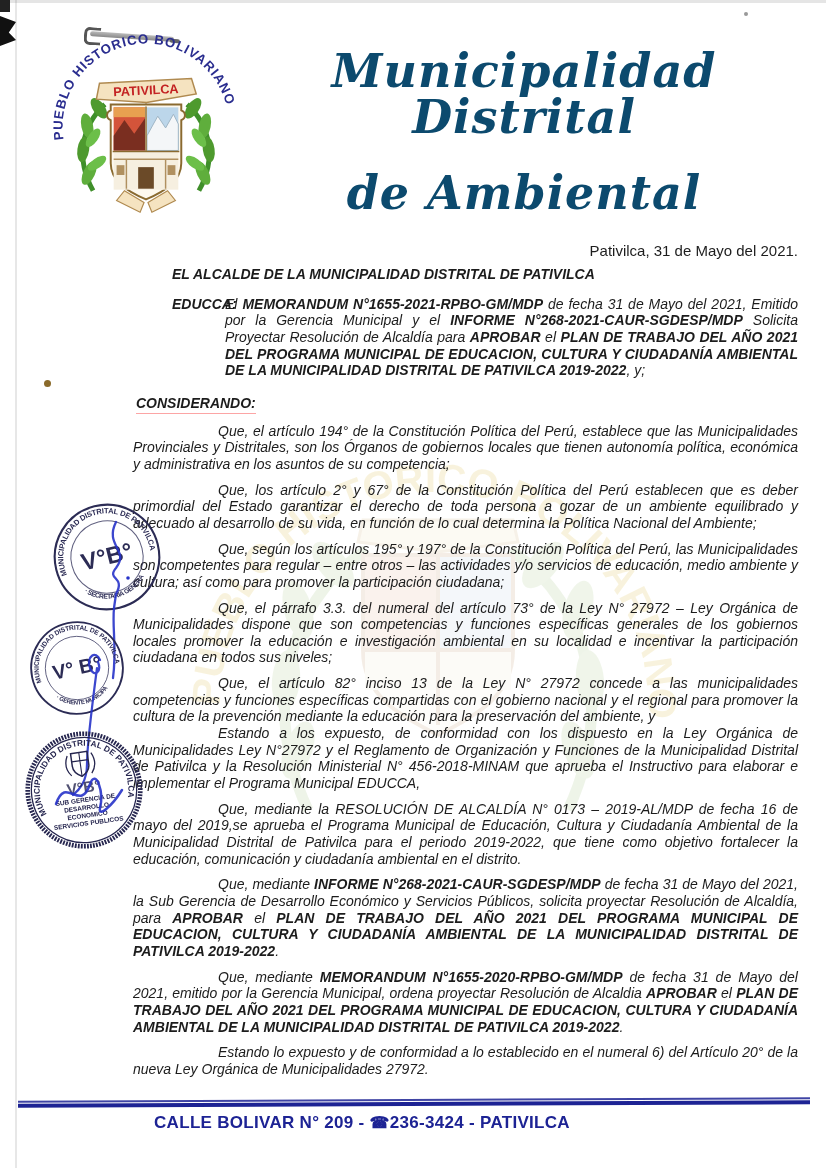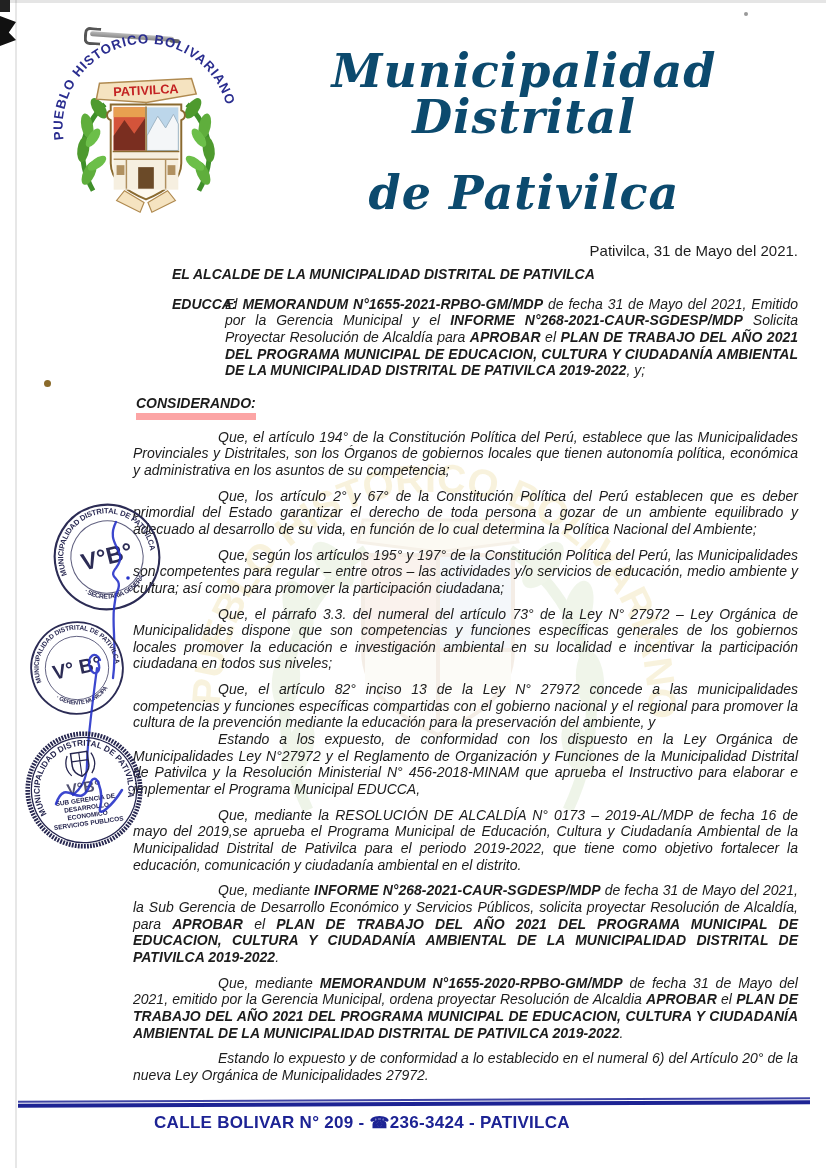--- a/index.html
+++ b/index.html
@@ -33,21 +33,21 @@
     font-size:25px; color:#161616; letter-spacing:.5px;
     border-bottom:2.5px solid #161616; padding-bottom:2px; transform:rotate(-.3deg);
   }
   .dateline{position:absolute;top:242px;right:28px;font-size:15px;color:#1d1d1d;}
   
   .content{position:absolute;left:133px;right:28px;top:266px;font-size:14px;font-style:italic;line-height:1.19;color:#1c1c1c;}
   .addressee{font-weight:bold;margin:0 0 0 39px;}
   .visto{position:relative;padding-left:92px;margin-top:13px;text-align:justify;}
   .visto-label{position:absolute;left:39px;top:0;font-weight:bold;}
   .considerando-wrap{margin-top:16px;margin-left:3px;}
-  .considerando{display:inline-block;font-weight:bold;border-bottom:7px solid #fca5a5;padding-bottom:1px;}
+  .considerando{display:inline-block;font-weight:bold;border-bottom:1px solid #fca5a5;padding-bottom:1px;}
   .para{margin:9px 0 0;text-indent:85px;text-align:justify;}
   .para.flush{margin-top:0;}
   b{font-weight:bold;font-style:italic;}
   
   .stamp{position:absolute;}
   .sig{position:absolute;pointer-events:none;}
   
   .watermark{position:absolute;left:158px;top:370px;opacity:.17;pointer-events:none;}
   
   .footer-line-thin{position:absolute;left:18px;right:16px;top:1099px;height:1.5px;background:#1d2394;opacity:.85;transform:rotate(-.25deg);}
@@ -136,21 +136,21 @@
     <rect x="70" y="142" width="8" height="10" fill="#b09060"></rect>
     <rect x="122" y="142" width="8" height="10" fill="#b09060"></rect>
     <path d="M 100,80 v -1 M 100,82 V 128 M 66,128 h 68" stroke="#8a6a30" stroke-width="1.5" fill="none"></path>
 
     <path d="M 78,168 L 98,180 L 94,190 L 70,178 Z" fill="#f5e3c0" stroke="#b08a50" stroke-width="1.2"></path>
     <path d="M 122,168 L 102,180 L 106,190 L 130,178 Z" fill="#f5e3c0" stroke="#b08a50" stroke-width="1.2"></path>
   </svg>
 
   <div class="title-wrap">
     <div class="title-line">Municipalidad Distrital</div>
-    <div class="title-line title-line2">de Pativilca</div>
+    <div class="title-line title-line2">de Ambiental</div>
   </div>
 
 
   <div class="dateline">Pativilca, 31 de Mayo del 2021.</div>
 
   <div class="content">
     <p class="addressee">EL ALCALDE DE LA MUNICIPALIDAD DISTRITAL DE PATIVILCA</p>
     <div class="visto">
       <span class="visto-label">EDUCCA:</span>
       <span><span>El </span><b>MEMORANDUM N°1655-2021-RPBO-GM/MDP</b><span> de fecha 31 de Mayo del 2021, Emitido por la Gerencia Municipal y el </span><b>INFORME N°268-2021-CAUR-SGDESP/MDP</b><span> Solicita Proyectar Resolución de Alcaldía para </span><b>APROBAR</b><span> el </span><b>PLAN DE TRABAJO DEL AÑO 2021 DEL PROGRAMA MUNICIPAL DE EDUCACION, CULTURA Y CIUDADANÍA AMBIENTAL DE LA MUNICIPALIDAD DISTRITAL DE PATIVILCA 2019-2022</b><span>, y;</span></span>

